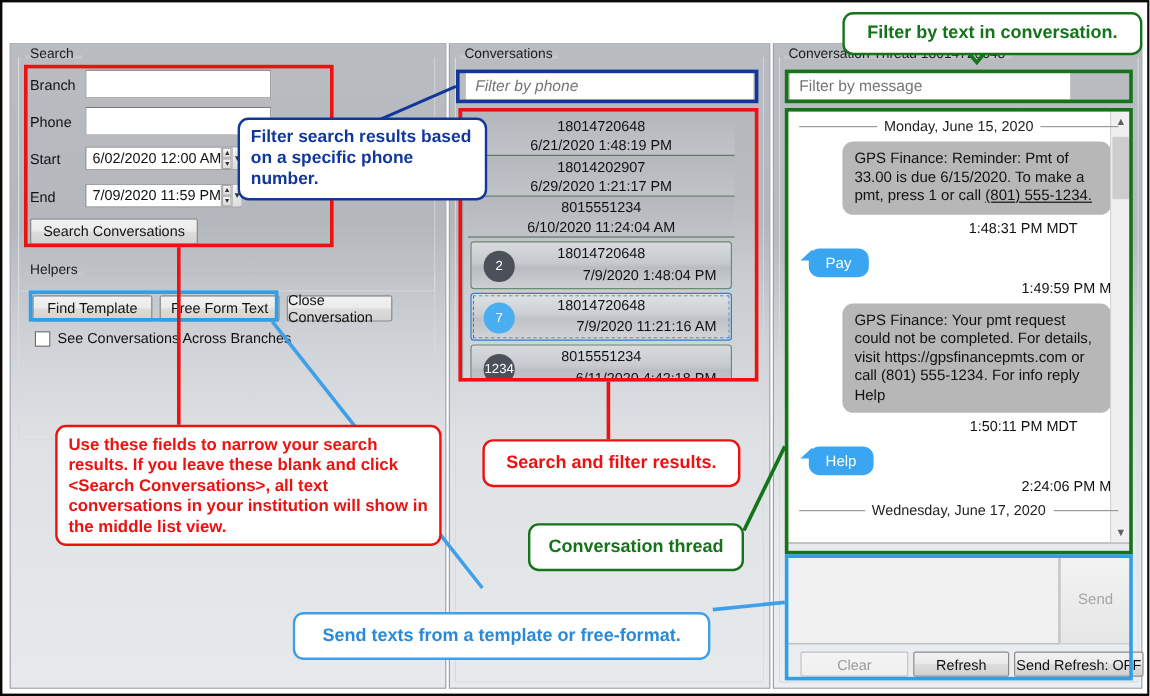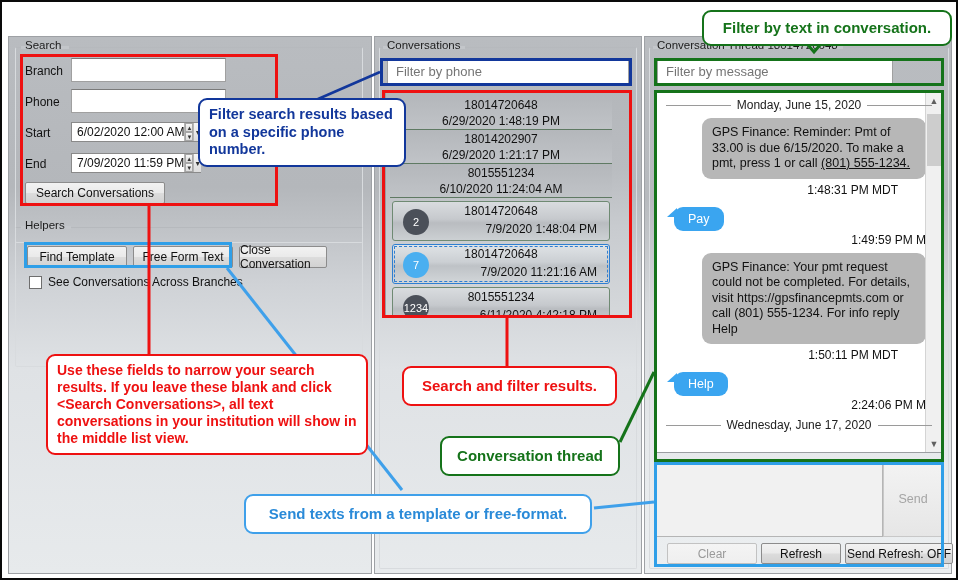--- a/index.html
+++ b/index.html
@@ -185,21 +185,21 @@
   }
 
   
   .callout{
     position:absolute;box-sizing:border-box;background:#fff;
     border-radius:9px;font-weight:bold;line-height:1.22;
     padding:6px 9px;z-index:40;
   }
   .c-red{border:2px solid #ee1111;color:#ee1111;}
   .c-blue{border:2px solid #12379b;color:#12379b;}
-  .c-lblue{border:2px solid #3fa0ea;color:#2a8ad8;}
+  .c-lblue{border:2px solid #3fa0ea;color:#2a8ad8;margin-top:16px;}
   .c-green{border:2px solid #15731a;color:#15731a;}
 
   .hl{position:absolute;box-sizing:border-box;z-index:30;pointer-events:none;}
   .hl-red{border:3px solid #ee1111;}
   .hl-blue{border:3px solid #12379b;}
   .hl-lblue{border:3px solid #2f9fe8;}
   .hl-green{border:3px solid #15731a;}
   svg.ov{position:absolute;left:0;top:0;width:958px;height:580px;z-index:36;pointer-events:none;}
 </style>
 </head>
@@ -253,27 +253,27 @@
       <div class="box"></div>
       <span>See Conversations Across Branches</span>
     </div>
   </div>
 
   <div class="panel" id="mid-panel">
     <div class="group" style="left:4px;top:10px;width:258px;height:522px;"></div>
     <div class="glabel-mask" style="left:8px;top:9px;width:82px;"></div>
     <div class="group-label" style="left:9px;top:2px;">Conversations</div>
 
-    <input id="filter-phone" style="left: 12px; top: 22px; width: 242px; height: 25px;" placeholder="Filter by phone">
+    <input id="filter-phone" style="left: 12px; top: 22px; width: 242px; height: 25px; font-style: italic;" placeholder="Filter by phone">
 
     <div id="conv-list" style="left:10px;top:54px;width:246px;height:226px;">
       <div style="height:4px;"></div>
       <div class="plain-row">
         <div>18014720648</div>
-        <div>6/29/2020 1:48:19 PM</div>
+        <div>6/21/2020 1:48:19 PM</div>
       </div>
       <div class="plain-row">
         <div>18014202907</div>
         <div>6/29/2020 1:21:17 PM</div>
       </div>
       <div class="plain-row">
         <div>8015551234</div>
         <div>6/10/2020 11:24:04 AM</div>
       </div>
 

